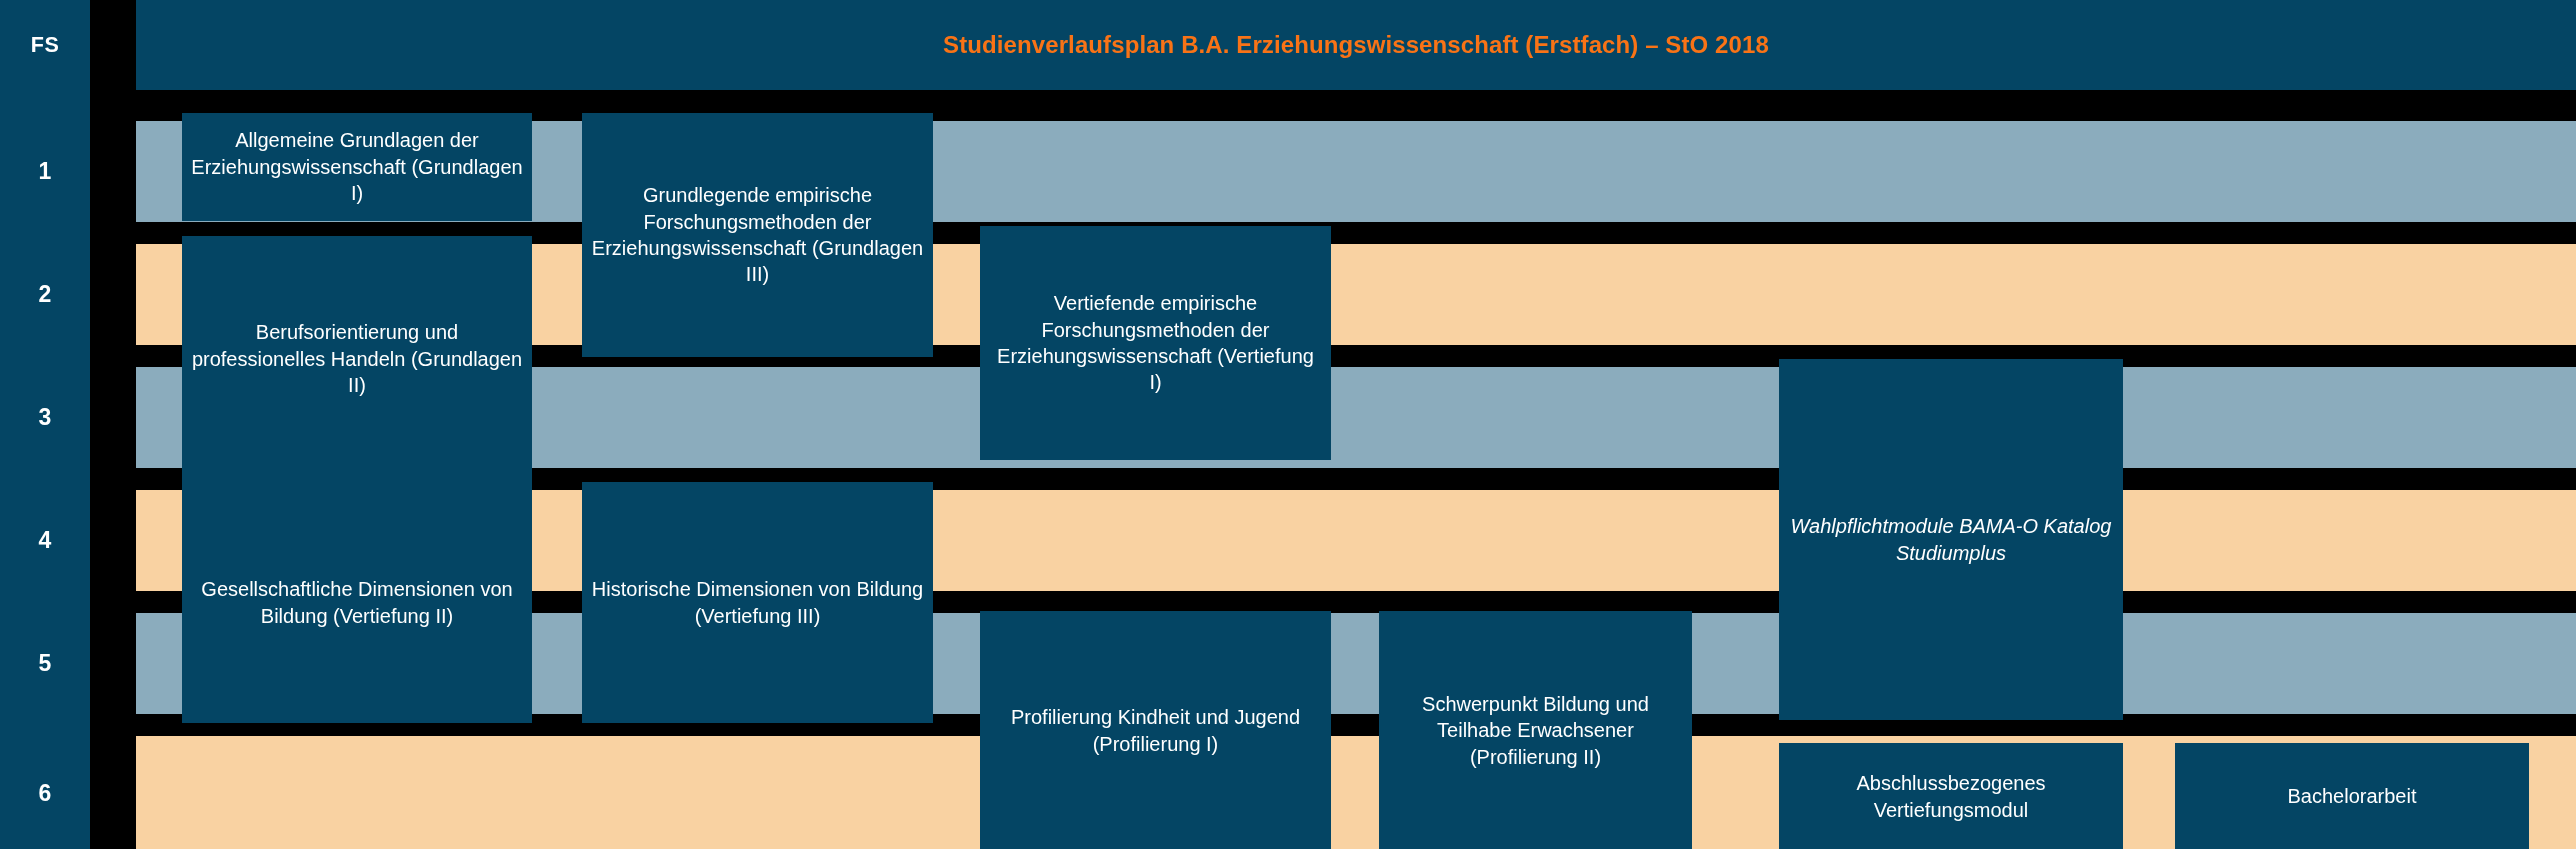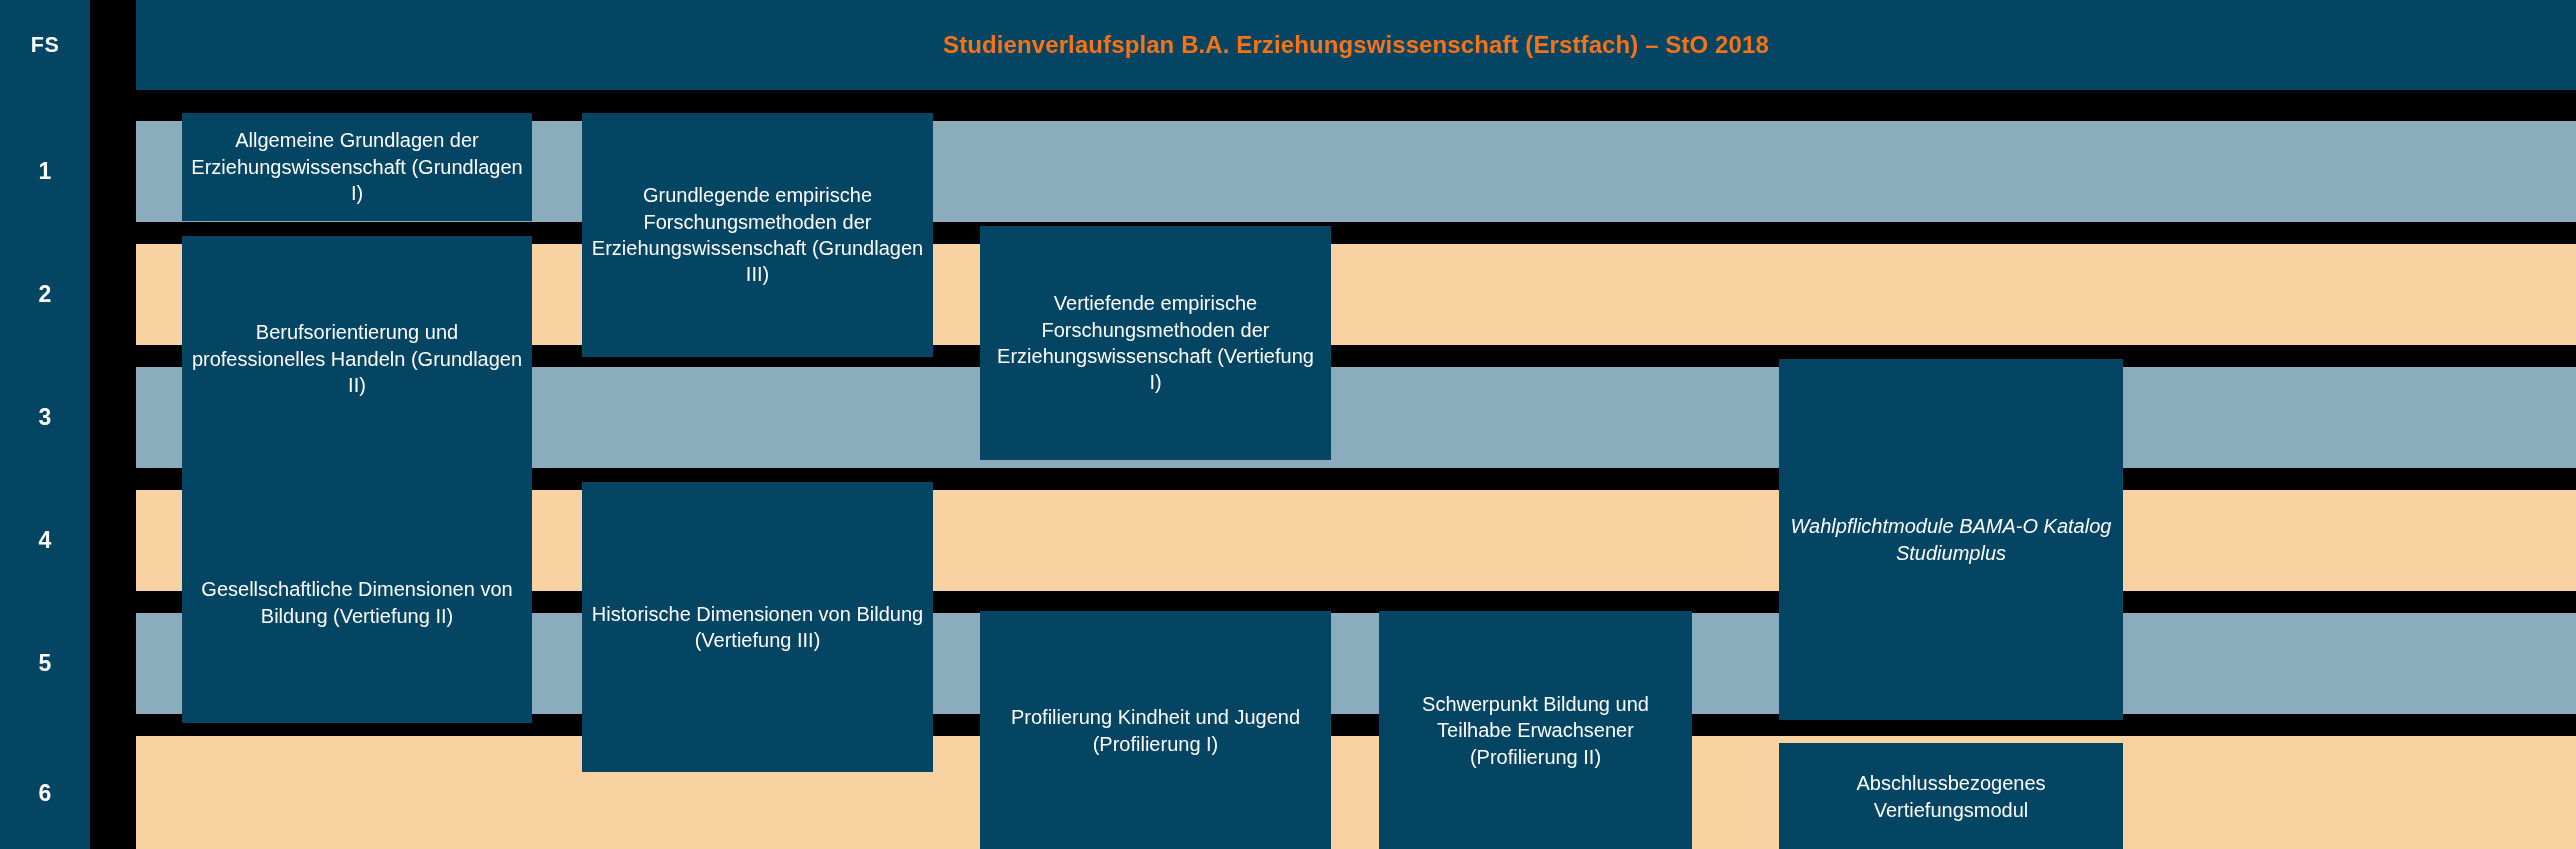--- a/index.html
+++ b/index.html
@@ -93,35 +93,38 @@
   </div>
 
   <div class="module" style="left:980px;top:226px;width:351px;height:234px;align-items:center;">
     <span>Vertiefende empirische Forschungsmethoden der Erziehungswissenschaft (Vertiefung I)</span>
   </div>
 
   <div class="module" style="left:182px;top:482px;width:350px;height:241px;">
     <span>Gesellschaftliche Dimensionen von Bildung (Vertiefung II)</span>
   </div>
 
-  <div class="module" style="left:582px;top:482px;width:351px;height:290px;">
+  <div class="module" style="left:582px;top:482px;width:351px;height:241px;">
     <span>Historische Dimensionen von Bildung (Vertiefung III)</span>
   </div>
 
   <div class="module" style="left:1779px;top:359px;width:344px;height:361px;font-style:italic;">
     <span>Wahlpflichtmodule BAMA-O Katalog Studiumplus</span>
   </div>
 
   <div class="module" style="left:980px;top:611px;width:351px;height:239px;">
     <span>Profilierung Kindheit und Jugend (Profilierung I)</span>
   </div>
 
   <div class="module" style="left:1379px;top:611px;width:313px;height:239px;">
     <span>Schwerpunkt Bildung und Teilhabe Erwachsener (Profilierung II)</span>
   </div>
 
   <div class="module" style="left:1779px;top:743px;width:344px;height:107px;">
     <span>Abschlussbezogenes Vertiefungsmodul</span>
   </div>
 
+  <div class="module" style="left:2175px;top:743px;width:354px;height:107px;">
+    <span>Bachelorarbeit</span>
+  </div>
 
 </div>
 
 
 </body></html>

